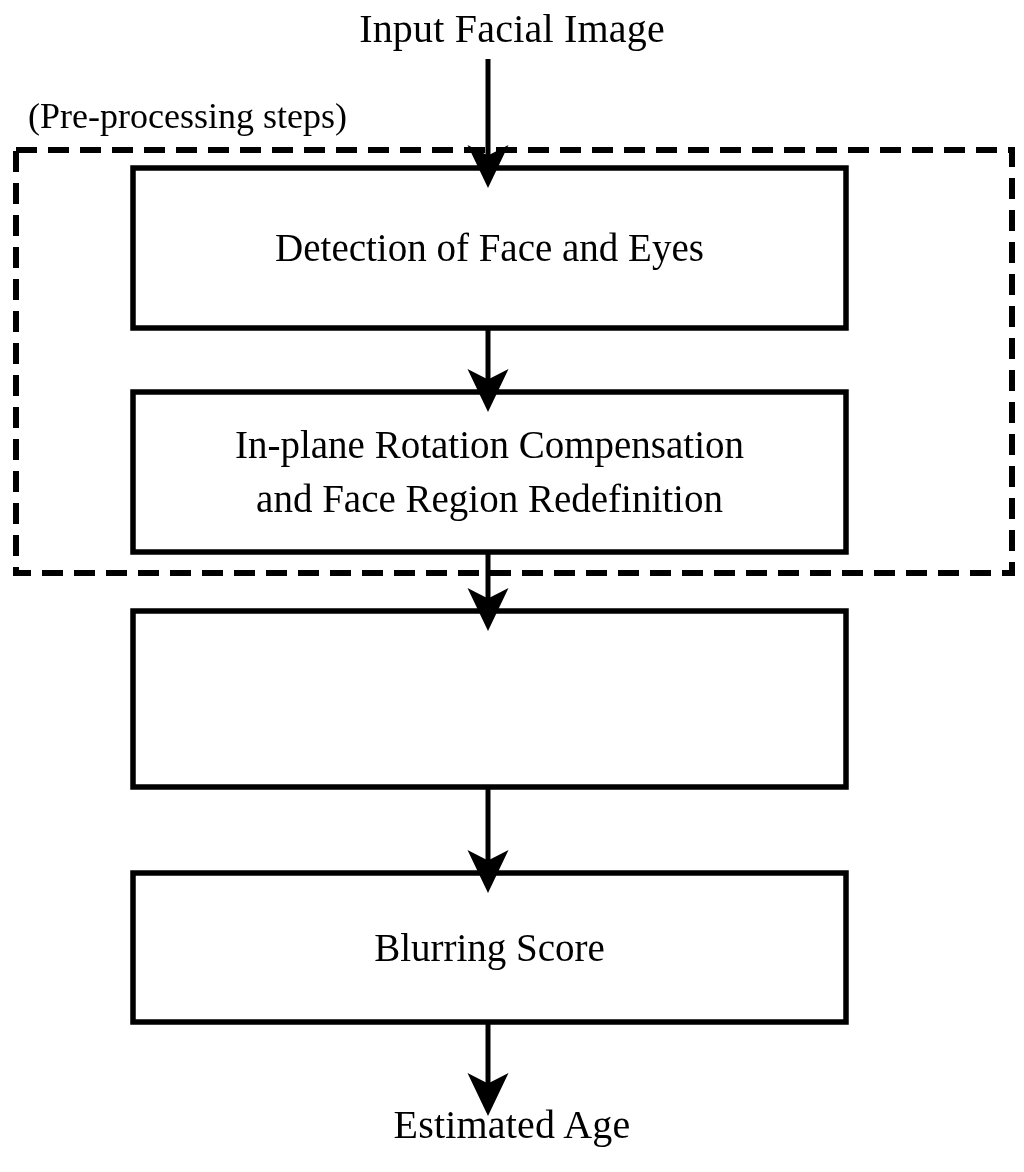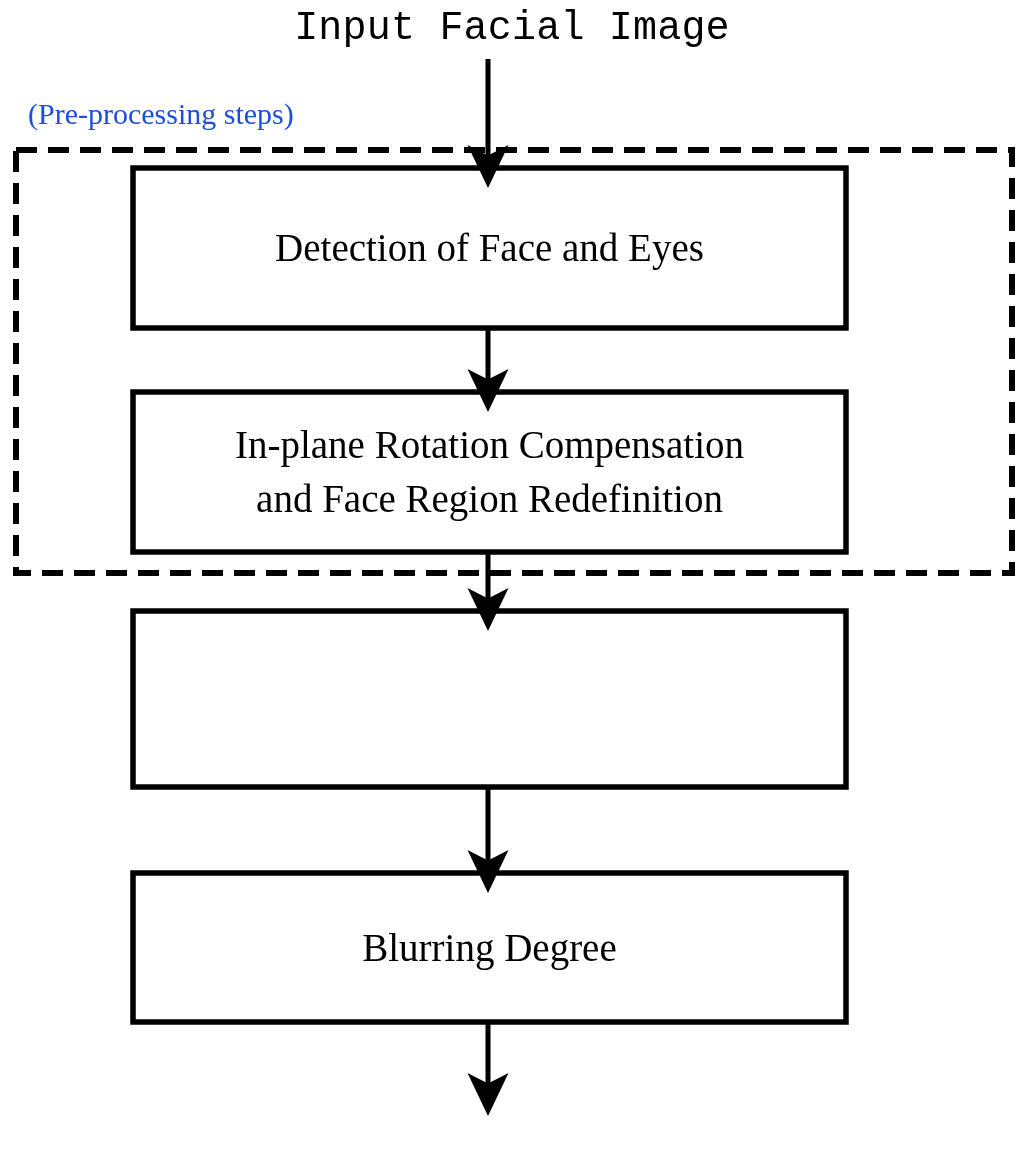--- a/index.html
+++ b/index.html
@@ -34,41 +34,40 @@
 
   
   .io-label {
     position: absolute;
     text-align: center;
     font-size: 40px;
     line-height: 1.05;
     letter-spacing: 0.2px;
     white-space: nowrap;
     color: #000000;
-    font-family: Liberation Mono, monospace;
   }
   #input-label {
     left: 0;
     top: 8px;
     width: 1024px;
   }
   #output-label {
     left: 0;
     top: 1104px;
     width: 1024px;
   }
 
   #preprocess-label {
     position: absolute;
     left: 28px;
     top: 97px;
-    font-size: 30px;
+    font-size: 36px;
     line-height: 1.1;
     white-space: nowrap;
-    color: #1d4ed8;
+    color: #000000;
   }
 
   .node-text {
     position: absolute;
     display: flex;
     align-items: center;
     justify-content: center;
     text-align: center;
     font-size: 39px;
     line-height: 1.38;
@@ -133,18 +132,19 @@
 
   <div id="node-1-text" class="node-text">
     <div class="inner">
       <span class="line1">Detection of Face and Eyes</span>
     </div>
   </div>
 
 
   <div id="node-4-text" class="node-text">
     <div class="inner">
-      <span class="line2">Blurring Degree</span>
+      <span class="line2">Blurring Score</span>
     </div>
   </div>
 
+  <div id="output-label" class="io-label">Estimated Age</div>
 
 </div>
 
 </body></html>

